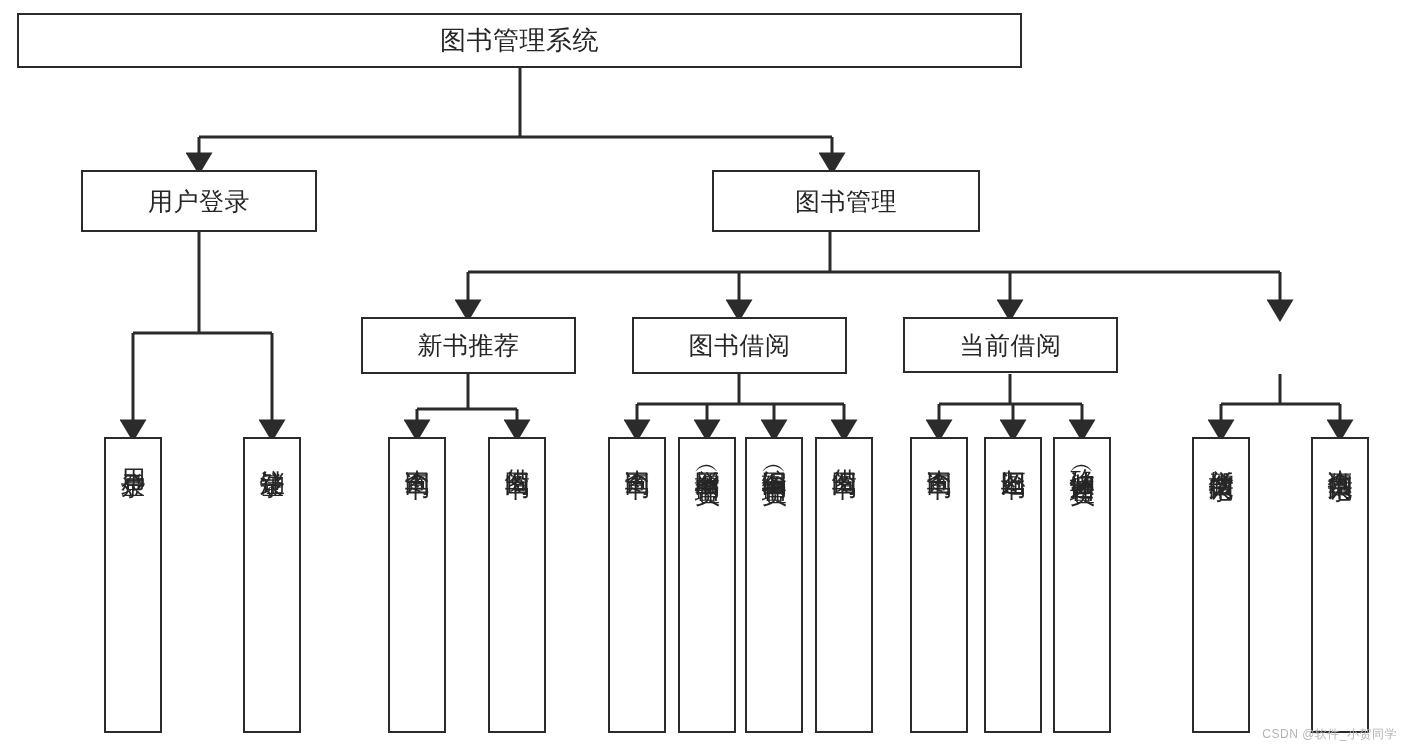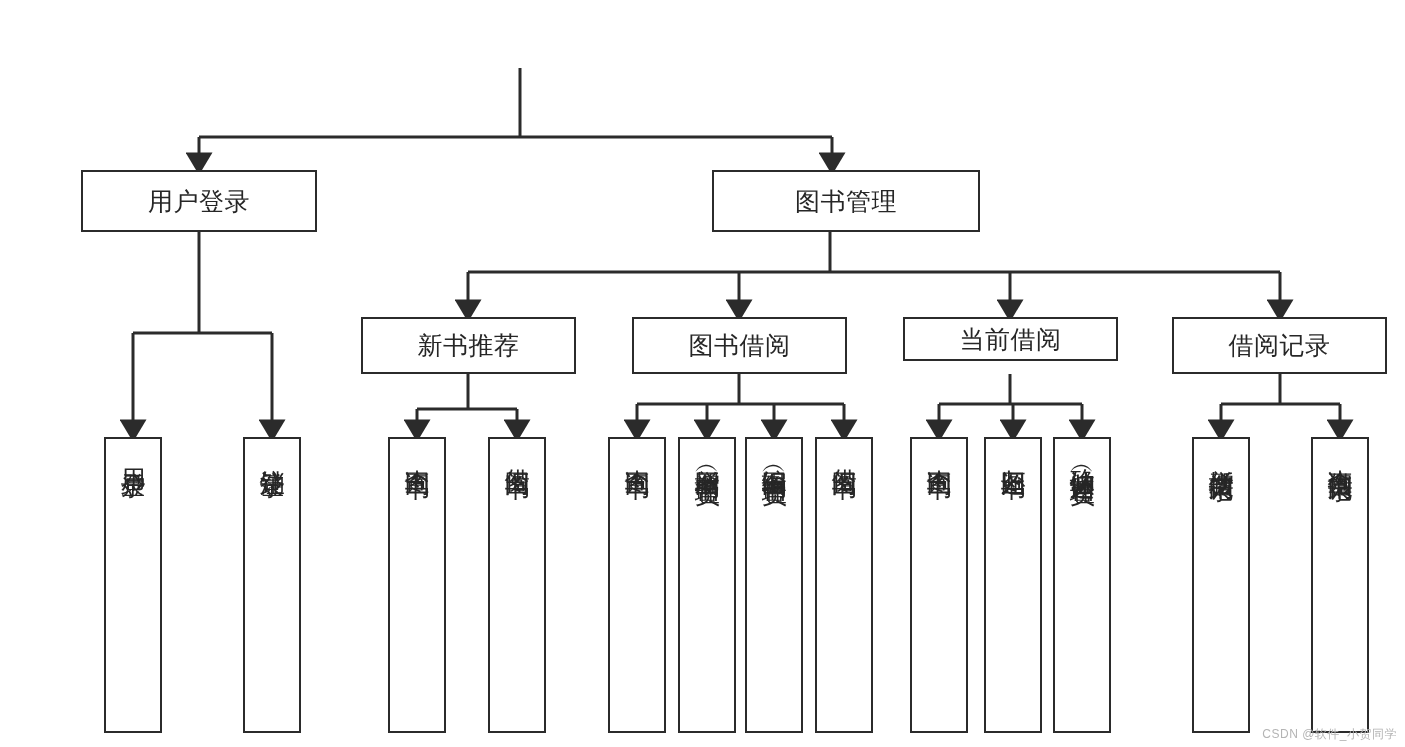--- a/index.html
+++ b/index.html
@@ -119,39 +119,39 @@
       <path d="M1013,404 L1013,429" marker-end="url(#arrow)"></path>
       <path d="M1082,404 L1082,429" marker-end="url(#arrow)"></path>
 
       <path d="M1280,374 L1280,404"></path>
       <path d="M1221,404 L1340,404"></path>
       <path d="M1221,404 L1221,429" marker-end="url(#arrow)"></path>
       <path d="M1340,404 L1340,429" marker-end="url(#arrow)"></path>
     </g>
   </svg>
 
+  <div class="node root horizontal" style="left:17px; top:13px; width:1005px; height:55px;">
+    <span class="node-label">图书管理系统</span>
+  </div>
 
   <div class="node horizontal" style="left:81px; top:170px; width:236px; height:62px;">
     <span class="node-label">用户登录</span>
   </div>
   <div class="node horizontal" style="left:712px; top:170px; width:268px; height:62px;">
     <span class="node-label">图书管理</span>
   </div>
 
   <div class="node horizontal" style="left:632px; top:317px; width:215px; height:57px;">
     <span class="node-label">图书借阅</span>
   </div>
   <div class="node horizontal" style="left:361px; top:317px; width:215px; height:57px;">
     <span class="node-label">新书推荐</span>
   </div>
-  <div class="node horizontal" style="left:903px; top:317px; width:215px; height:44px;">
+  <div class="node horizontal" style="left:903px; top:317px; width:215px; height:56px;">
     <span class="node-label">当前借阅</span>
-  </div>
-  <div class="node horizontal" style="left:1172px; top:317px; width:215px; height:57px;">
-    <span class="node-label">借阅记录</span>
   </div>
 
   <div class="node vertical" style="left:104px; top:437px; width:58px; height:296px;">
     <span class="node-label">用户登录</span>
   </div>
   <div class="node vertical" style="left:243px; top:437px; width:58px; height:296px;">
     <span class="node-label">注销登录</span>
   </div>
 
   <div class="node vertical" style="left:388px; top:437px; width:58px; height:296px;">

